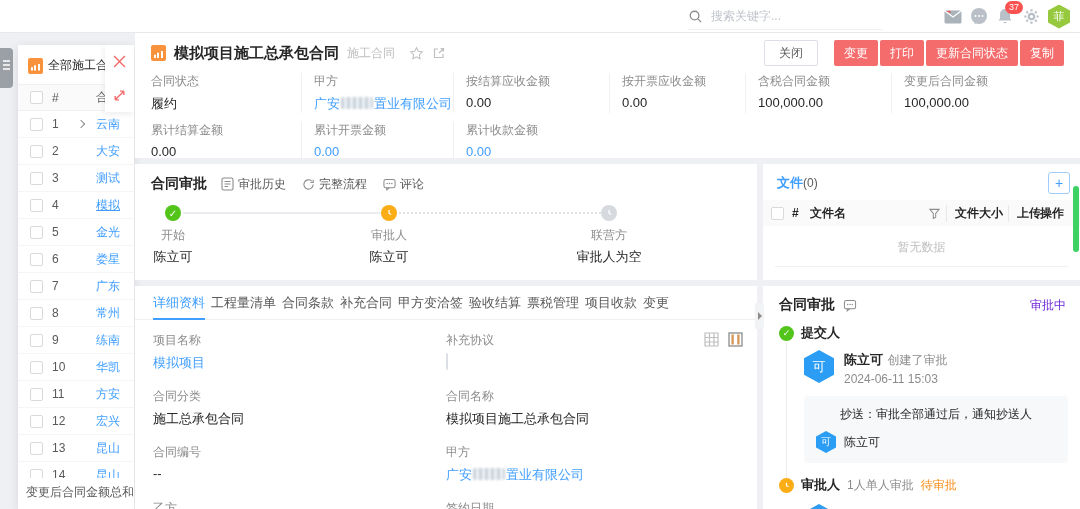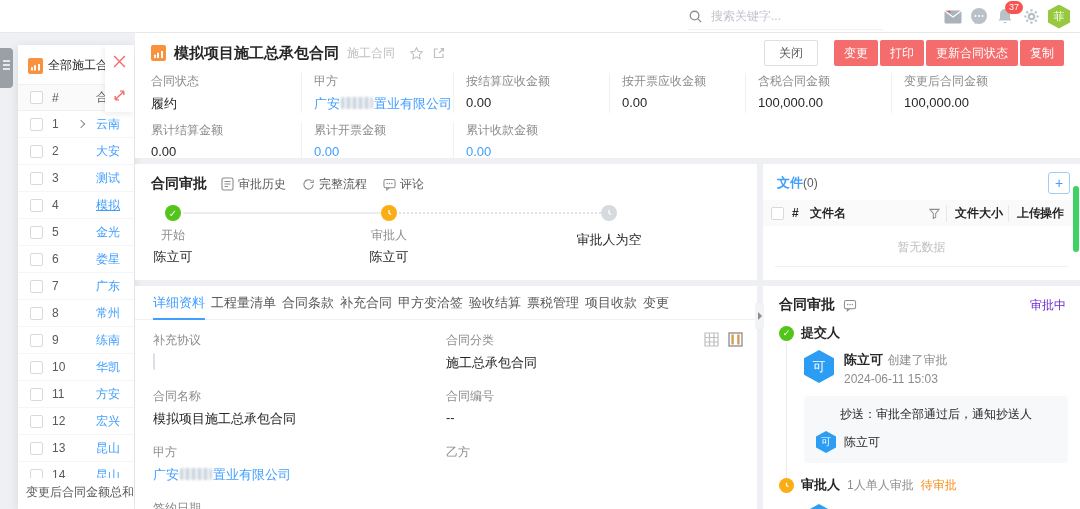--- a/index.html
+++ b/index.html
@@ -407,20 +407,21 @@
         </div>
         <div class="flabelwrap" style="left:-32px;">
           <div class="fstep-name">开始</div>
           <div class="fstep-person">陈立可</div>
         </div>
         <div class="flabelwrap" style="left:184px;">
           <div class="fstep-name">审批人</div>
           <div class="fstep-person">陈立可</div>
         </div>
         <div class="flabelwrap" style="left:404px;">
+          <div class="fstep-name">联营方</div>
           <div class="fstep-person">审批人为空</div>
         </div>
       </div>
     </div>
 
     <div class="card tabs-card">
       <div class="tabs">
         <span class="tab active">详细资料</span>
         <span class="tab">工程量清单</span>
         <span class="tab">合同条款</span>
@@ -441,20 +442,24 @@
           <span>
             <svg width="15" height="15" viewBox="0 0 15 15">
                 <rect x="1" y="1" width="13" height="13" fill="none" stroke="#8c8c8c" stroke-width="1.3"></rect>
                 <rect x="3.4" y="2.5" width="2.4" height="10" fill="#d89a5b"></rect>
                 <rect x="9.2" y="2.5" width="2.4" height="10" fill="#d89a5b"></rect>
               </svg>
           </span>
         </div>
         <div class="fgrid">
           <div>
+            <div class="flabel">项目名称</div>
+            <div class="fvalue"><a class="blue">模拟项目</a></div>
+          </div>
+          <div>
             <div class="flabel">补充协议</div>
             <div class="fvalue"><span class="ckbox"></span></div>
           </div>
           <div>
             <div class="flabel">合同分类</div>
             <div class="fvalue">施工总承包合同</div>
           </div>
           <div>
             <div class="flabel">合同名称</div>
             <div class="fvalue">模拟项目施工总承包合同</div>

